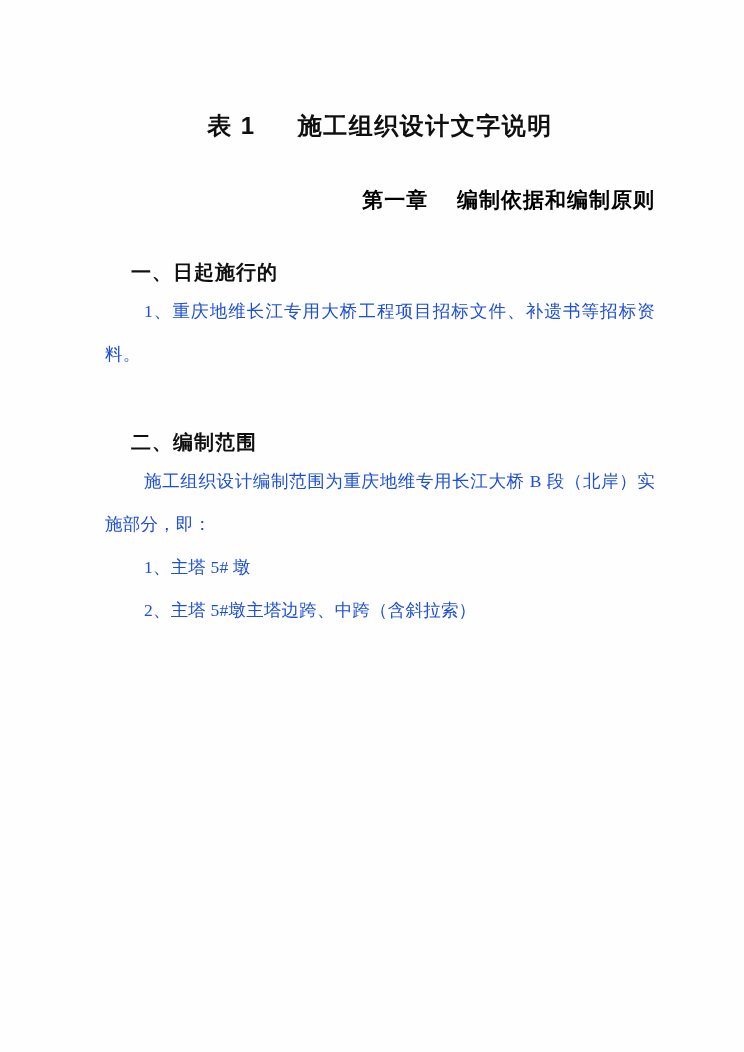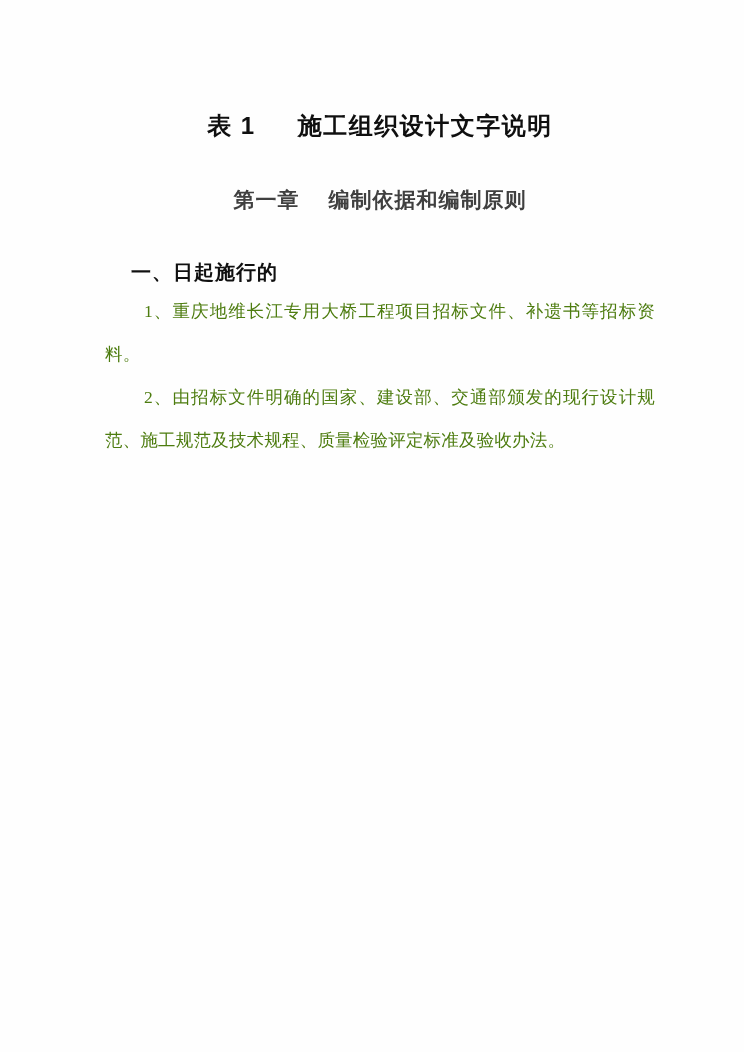--- a/index.html
+++ b/index.html
@@ -27,27 +27,27 @@
     line-height: 32px;
     letter-spacing: 1.5px;
     color: #0f0f0f;
     white-space: nowrap;
   }
   .doc-title .title-main {
     margin-left: 34px;
   }
   .chapter-heading {
     margin: 44px 0 0 0;
-    text-align: center;
+    text-align: right;
     font-family: "Liberation Sans", "DejaVu Sans", sans-serif;
     font-weight: 700;
     font-size: 21px;
     line-height: 28px;
     letter-spacing: 1px;
-    color: #404040;
+    color: #000000;
     white-space: nowrap;
   }
   .chapter-heading .chapter-title {
     margin-left: 22px;
   }
   .section-heading {
     margin: 46px 0 0 0;
     padding-left: 26px;
     font-family: "Liberation Sans", "DejaVu Sans", sans-serif;
     font-weight: 700;
@@ -62,21 +62,21 @@
   .section-body {
     margin-top: 6px;
   }
   .section-body p {
     margin: 0;
     font-size: 17.5px;
     line-height: 43px;
     letter-spacing: 0.2px;
     text-align: justify;
     text-indent: 39px;
-    color: #4d7c0f;
+    color: #1d4ed8;
   }
   .section-body p.list-line {
     text-align: left;
   }
 </style>
 </head>
 <body>
 
 <div class="page">
 
@@ -87,18 +87,25 @@
 
   <h2 class="chapter-heading">
     <span class="chapter-label">第一章</span>
     <span class="chapter-title">编制依据和编制原则</span>
   </h2>
 
   <section>
     <h3 class="section-heading">一、日起施行的</h3>
     <div class="section-body">
       <p>1、重庆地维长江专用大桥工程项目招标文件、补遗书等招标资料。</p>
-      <p>2、由招标文件明确的国家、建设部、交通部颁发的现行设计规范、施工规范及技术规程、质量检验评定标准及验收办法。</p>
     </div>
   </section>
 
+  <section>
+    <h3 class="section-heading second">二、编制范围</h3>
+    <div class="section-body">
+      <p>施工组织设计编制范围为重庆地维专用长江大桥 B 段（北岸）实施部分，即：</p>
+      <p class="list-line">1、主塔 5# 墩</p>
+      <p class="list-line">2、主塔 5#墩主塔边跨、中跨（含斜拉索）</p>
+    </div>
+  </section>
 
 </div>
 
 </body></html>

